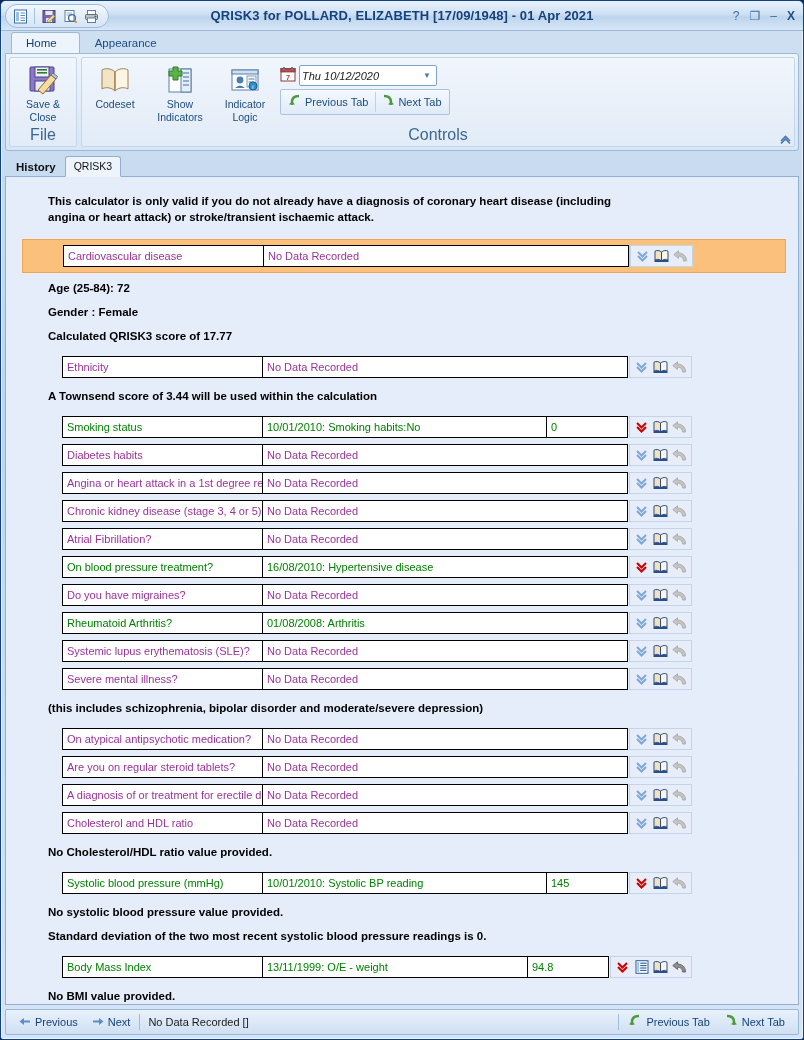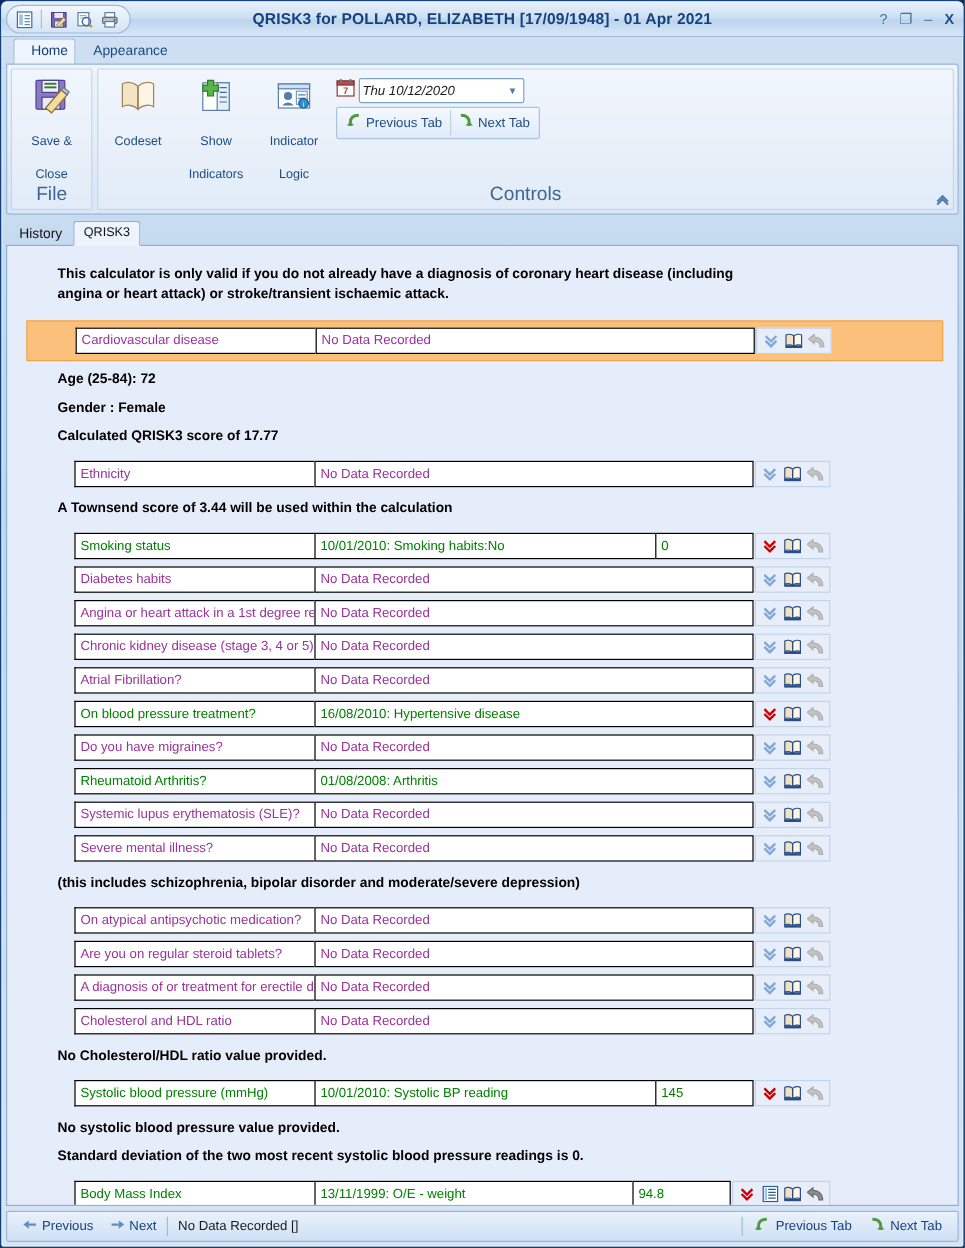--- a/index.html
+++ b/index.html
@@ -49,21 +49,21 @@
   .winbtns span { font-family:"Liberation Sans",sans-serif; }
   .wb-close { color:#1d4f88; font-weight:bold; }
 
   
   .ribbon-tabs {
     flex:0 0 22px; height:22px; position:relative;
     padding-left:10px; display:flex; align-items:flex-end; gap:0;
     background: transparent;
   }
   .rtab {
-    font-size:11.5px; color:#1c4c82; padding:3px 5px 3px 14px;
+    font-size:11.5px; color:#1c4c82; padding:3px 22px 3px 14px;
     border:1px solid transparent; border-bottom:none; line-height:15px;
     position:relative; top:1px;
   }
   .rtab.active {
     background:#eef4fc; border-color:#9cb9d6; border-radius:3px 3px 0 0;
     color:#14406f;
   }
 
   
   .ribbon {
@@ -71,21 +71,21 @@
     background: linear-gradient(to bottom,#eef4fc 0%, #e3ecf8 55%, #d8e6f6 100%);
     border:1px solid #9cb9d6; border-radius:0 3px 3px 3px;
     display:flex; align-items:stretch; padding:3px;
   }
   .rgroup { display:flex; flex-direction:column; position:relative; border:1px solid #c4d6ea; background:rgba(255,255,255,.22); border-radius:2px; }
   .rgroup + .rgroup { margin-left:4px; }
   .rgroup-items { flex:1; display:flex; align-items:flex-start; padding:3px 2px 0 2px; }
   .rgroup-label { text-align:center; font-size:16px; color:#3f6690; padding:1px 0 2px; }
   .rg-sep { width:1px; background:#c8d9ec; margin:3px 1px; }
   .big-btn {
-    width:62px; display:flex; flex-direction:column; align-items:center; gap:16px;
+    width:62px; display:flex; flex-direction:column; align-items:center; gap:2px;
     padding:2px 1px; font-size:10.5px; color:#1c4c82; line-height:11px; text-align:center;
   }
   .big-btn .glyph { height:34px; display:flex; align-items:center; justify-content:center; }
   .ctrl-stack { display:flex; flex-direction:column; gap:3px; padding:4px 3px 0 4px; }
   .datebox {
     display:flex; align-items:center; gap:4px; height:21px; width:138px;
     border:1px solid #7ea3c8; background:#fff; border-radius:2px; padding:0 2px;font-style:italic;
   }
   .datebox .dtext { font-size:11px; color:#1a1a1a; flex:1; }
   .datebox .caret { color:#4a7bb0; font-size:8px; padding-right:3px; }
@@ -94,21 +94,21 @@
   .tabnav .tnbtn { display:flex; align-items:center; gap:3px; font-size:11px; color:#1c4c82; padding:2px 5px; }
   .tabnav .tnbtn + .tnbtn { border-left:1px solid #bed2e6; }
   .ribbon-collapse { position:absolute; right:6px; bottom:3px; color:#4a7ab0; font-size:11px; }
 
   
   .doc-tabs {
     flex:0 0 20px; margin:4px 4px 0 4px; display:flex; align-items:flex-end;
     border-bottom:1px solid #8fb0d2; padding-left:2px;
   }
   .dtab { font-size:11.5px; padding:2px 9px 2px 9px; line-height:15px; position:relative; top:1px; }
-  .dtab.bold { font-weight:normal; color:#111;text-align:right; }
+  .dtab.bold { font-weight:bold; color:#111;text-align:right; }
   .dtab.sel {
     background:#eef4fc; border:1px solid #8fb0d2; border-bottom-color:#eef4fc;
     border-radius:3px 3px 0 0; color:#111; font-size:10.5px; padding:2px 8px;
   }
 
   
   .pane {
     flex:1 1 auto; margin:0 4px 0 4px;
     background:#e6edfa;
     border:1px solid #8fb0d2; border-top:none;

